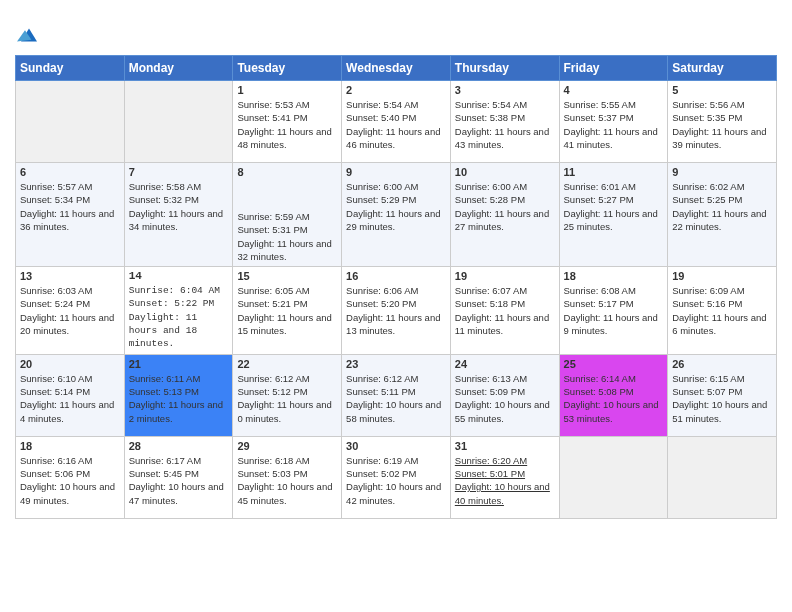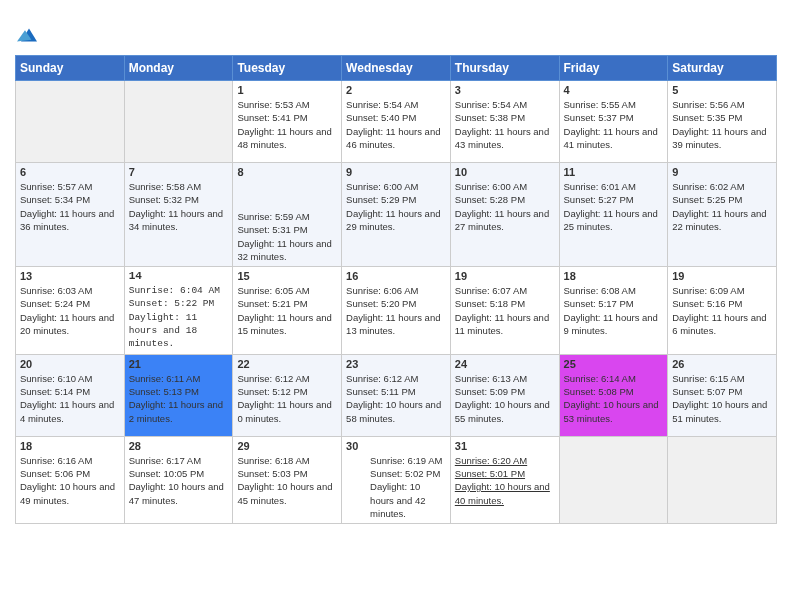--- a/index.html
+++ b/index.html
@@ -298,32 +298,32 @@
         <tr>
           <td style="background: rgb(255, 255, 255);">
             <span class="day-number">18</span>
             <div class="day-info" style="white-space: pre-line;">Sunrise: 6:16 AM
 Sunset: 5:06 PM
 Daylight: 10 hours and 49 minutes.</div>
           </td>
           <td style="background: rgb(255, 255, 255);">
             <span class="day-number">28</span>
             <div class="day-info" style="white-space: pre-line;">Sunrise: 6:17 AM
-Sunset: 10:05 PM
+Sunset: 5:45 PM
 Daylight: 10 hours and 47 minutes.</div>
           </td>
           <td style="background: rgb(255, 255, 255);">
             <span class="day-number">29</span>
             <div class="day-info" style="white-space: pre-line;">Sunrise: 6:18 AM
 Sunset: 5:03 PM
 Daylight: 10 hours and 45 minutes.</div>
           </td>
           <td style="background: rgb(255, 255, 255);">
             <span class="day-number">30</span>
-            <div class="day-info" style="white-space: pre-line; margin-left: 24px;">Sunrise: 6:19 AM
+            <div class="day-info" style="white-space: pre-line;">Sunrise: 6:19 AM
 Sunset: 5:02 PM
 Daylight: 10 hours and 42 minutes.</div>
           </td>
           <td style="background: rgb(255, 255, 255);">
             <span class="day-number">31</span>
             <div class="day-info" style="white-space: pre-line; text-decoration: underline;">Sunrise: 6:20 AM
 Sunset: 5:01 PM
 Daylight: 10 hours and 40 minutes.</div>
           </td>
           <td class="empty" style="background: rgb(240, 240, 240);"></td>

